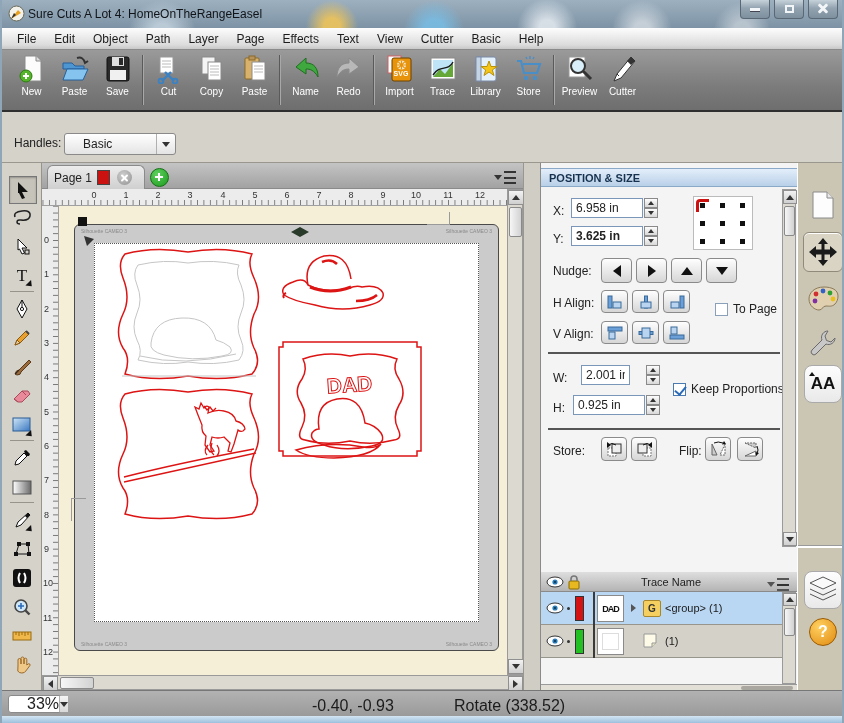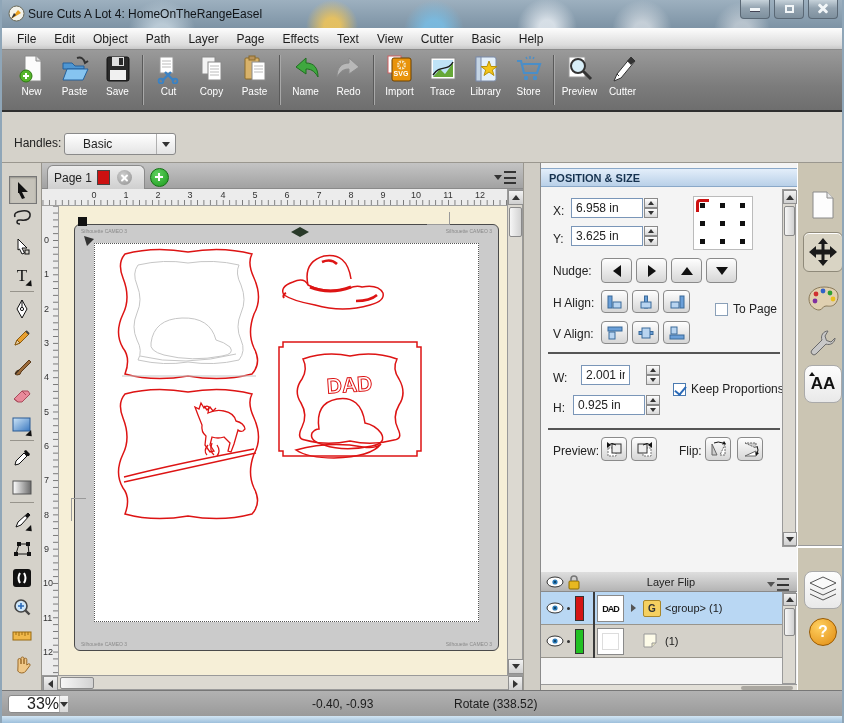--- a/index.html
+++ b/index.html
@@ -116,21 +116,21 @@
   .llabel{position:absolute;top:10px;font-size:11px;color:#1a1a1a;white-space:nowrap;}
   
   #rtools{left:795px;top:163px;width:49px;height:527px;background:#cbc5b3;border-left:1px solid #fff;box-sizing:border-box;}
   .rbtn{position:absolute;left:6px;width:38px;height:38px;display:flex;align-items:center;justify-content:center;}
   .rbtn.white{background:linear-gradient(180deg,#fdfdfd,#e9e9e9);border:1px solid #aaa;border-radius:8px;box-sizing:border-box;}
   .rbtn.pressed{background:#d9d4c4;border:1px solid #8f8a7a;border-radius:6px;box-shadow:inset 0 1px 0 #fff;box-sizing:border-box;}
   
   #statusbar{left:0;top:690px;width:844px;height:26px;background:linear-gradient(180deg,#b2b2b2,#9a9a9a);
     border-top:1px solid #777;box-sizing:border-box;}
   #bottomedge{left:0;top:716px;width:844px;height:7px;background:linear-gradient(180deg,#d3e6f4,#9ec0dc);}
-  .stxt{position:absolute;font-size:12px;color:#1c1c1c;}
+  .stxt{position:absolute;font-size:16px;color:#1c1c1c;}
   .reddash-h{position:absolute;border-top:1px dashed #e03030;}
   .reddash-v{position:absolute;border-left:1px dashed #e03030;}
   .guide{position:absolute;}
 </style>
 </head>
 <body>
 
 <div id="app">
 
   <div id="titlebar" class="abs">
@@ -599,21 +599,21 @@
     <input class="fld" style="left: 30px; top: 35px; width: 72px;" readonly="" value="6.958 in">
     <div class="spin" style="left:103px;top:35px">
         <div>
           <i class="tu"></i>
         </div>
         <div>
           <i class="td"></i>
         </div>
       </div>
     <span class="flabel" style="left:12px;top:69px">Y:</span>
-    <input class="fld" style="left: 30px; top: 63px; width: 72px;" readonly="" value="3.625 in">
+    <input class="fld" style="left: 30px; top: 63px; width: 72px; font-weight: bold;" readonly="" value="3.625 in">
     <div class="spin" style="left:103px;top:63px">
         <div>
           <i class="tu"></i>
         </div>
         <div>
           <i class="td"></i>
         </div>
       </div>
 
     <div class="abs" style="left:152px;top:33px;width:58px;height:52px;background:#fff;border:1px solid #bbb">
@@ -707,21 +707,21 @@
           <i class="td"></i>
         </div>
       </div>
     <div class="chk on" style="left:132px;top:220px">
         <i></i>
       </div>
     <span class="flabel" style="left:150px;top:219px">Keep Proportions</span>
 
     <div class="divline" style="left:7px;top:265px;width:232px"></div>
 
-    <span class="flabel" style="left:12px;top:281px">Preview:</span>
+    <span class="flabel" style="left:12px;top:281px">Store:</span>
     <div class="pbtn" style="left:60px;top:274px;width:26px;height:24px">
         <svg width="17" height="17">
           <rect x="2" y="7" width="8" height="8" fill="#fff" stroke="#777" stroke-dasharray="2 1"></rect>
           <rect x="6" y="3" width="9" height="9" fill="#eee" stroke="#333"></rect>
           <path d="M2 4 q4 -3 8 0" fill="none" stroke="#111"></path>
           <polygon points="1,1 5,4 1,7" fill="#111"></polygon>
         </svg>
       </div>
     <div class="pbtn" style="left:90px;top:274px;width:26px;height:24px">
         <svg width="17" height="17">
@@ -762,21 +762,21 @@
     <div id="lcolhdr" style="top:409px">
       <svg style="position:absolute;left:5px;top:4px" width="18" height="12">
           <ellipse cx="9" cy="6" rx="8" ry="5" fill="#fdfdfd" stroke="#333"></ellipse>
           <circle cx="9" cy="6" r="2.6" fill="#2a7ab8"></circle>
           <circle cx="9" cy="6" r="1" fill="#06324f"></circle>
         </svg>
       <svg style="position:absolute;left:26px;top:2px" width="14" height="16">
           <rect x="2" y="7" width="10" height="8" rx="1" fill="#e8b820" stroke="#8a6a00"></rect>
           <path d="M4 7V5a3 3 0 0 1 6 0v2" fill="none" stroke="#777" stroke-width="1.6"></path>
         </svg>
-      <span style="position:absolute;left:70px;top:4px;width:120px;text-align:center;font-size:11px;color:#222">Layer Flip</span>
+      <span style="position:absolute;left:70px;top:4px;width:120px;text-align:center;font-size:11px;color:#222">Trace Name</span>
       <div style="position:absolute;right:8px;top:6px;display:flex;align-items:center">
           <i class="td" style="margin-right:2px;border-top-color:#555"></i>
           <span class="bars3" style="border-color:#555"></span>
         </div>
     </div>
 
     <div class="lrow sel" style="top:429px">
       <svg style="position:absolute;left:5px;top:10px" width="18" height="12">
           <ellipse cx="9" cy="6" rx="8" ry="5" fill="#fdfdfd" stroke="#333"></ellipse>
           <circle cx="9" cy="6" r="2.6" fill="#2a7ab8"></circle>

